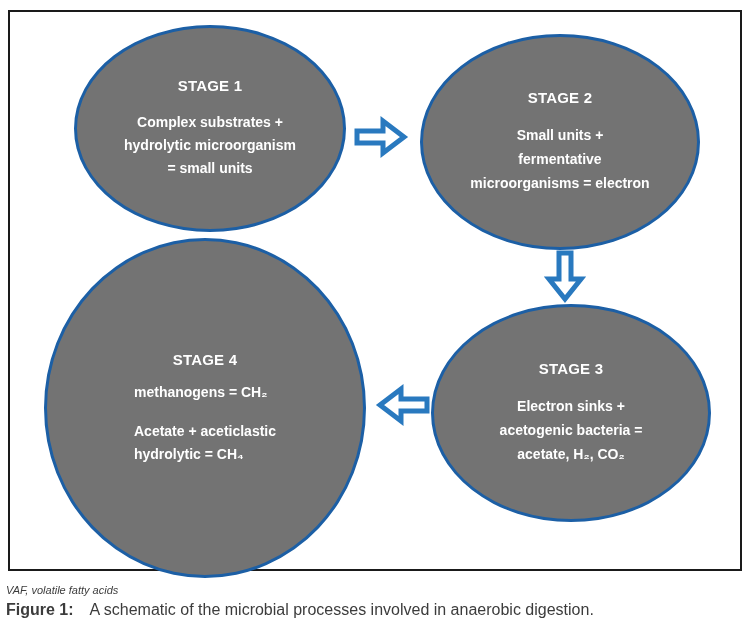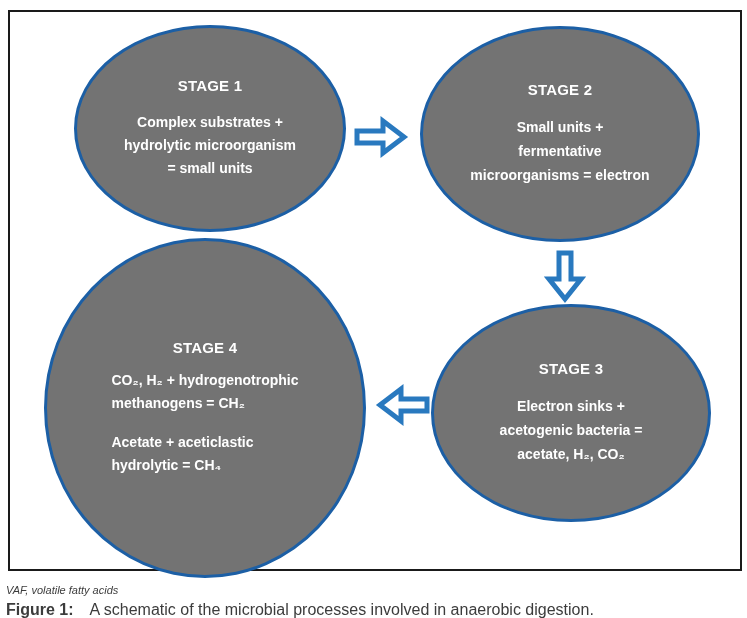--- a/index.html
+++ b/index.html
@@ -36,21 +36,21 @@
     font-size: 15px;
     letter-spacing: 0.2px;
     margin-bottom: 17px;
   }
   .stage-body { font-size: 14px; line-height: 23px; }
   .stage-body.s2 { line-height: 24px; }
   .stage-body.left { text-align: left; }
   .s4-para { margin: 0; }
   .s4-para + .s4-para { margin-top: 16px; }
   .stage-1 { left: 64px;  top: 13px;  width: 272px; height: 207px; }
-  .stage-2 { left: 410px; top: 14px;  width: 280px; height: 216px; }
+  .stage-2 { left: 410px; top: 22px;  width: 280px; height: 216px; }
   .stage-3 { left: 421px; top: 292px; width: 280px; height: 218px; }
   .stage-4 { left: 34px;  top: 226px; width: 322px; height: 340px; }
   .stage-4 .stage-title { margin-bottom: 13px; }
   .arrow { position: absolute; }
   .arrow svg { display: block; }
   .arrow-right { left: 343px; top: 103px; }
   .arrow-down  { left: 533px; top: 237px; }
   .arrow-left  { left: 365px; top: 371px; }
   .fig-note {
     position: absolute;
@@ -97,21 +97,20 @@
         <div>Electron sinks +</div>
         <div>acetogenic bacteria =</div>
         <div>acetate, H₂, CO₂</div>
       </div>
     </div>
 
     <div class="ellipse stage-4">
       <div class="stage-title">STAGE 4</div>
       <div class="stage-body left">
         <div class="s4-para">
-          <div>CO₂, H₂ + hydrogenotrophic</div>
           <div>methanogens = CH₂</div>
         </div>
         <div class="s4-para">
           <div>Acetate + aceticlastic</div>
           <div>hydrolytic = CH₄</div>
         </div>
       </div>
     </div>
 
     <div class="arrow arrow-right">

